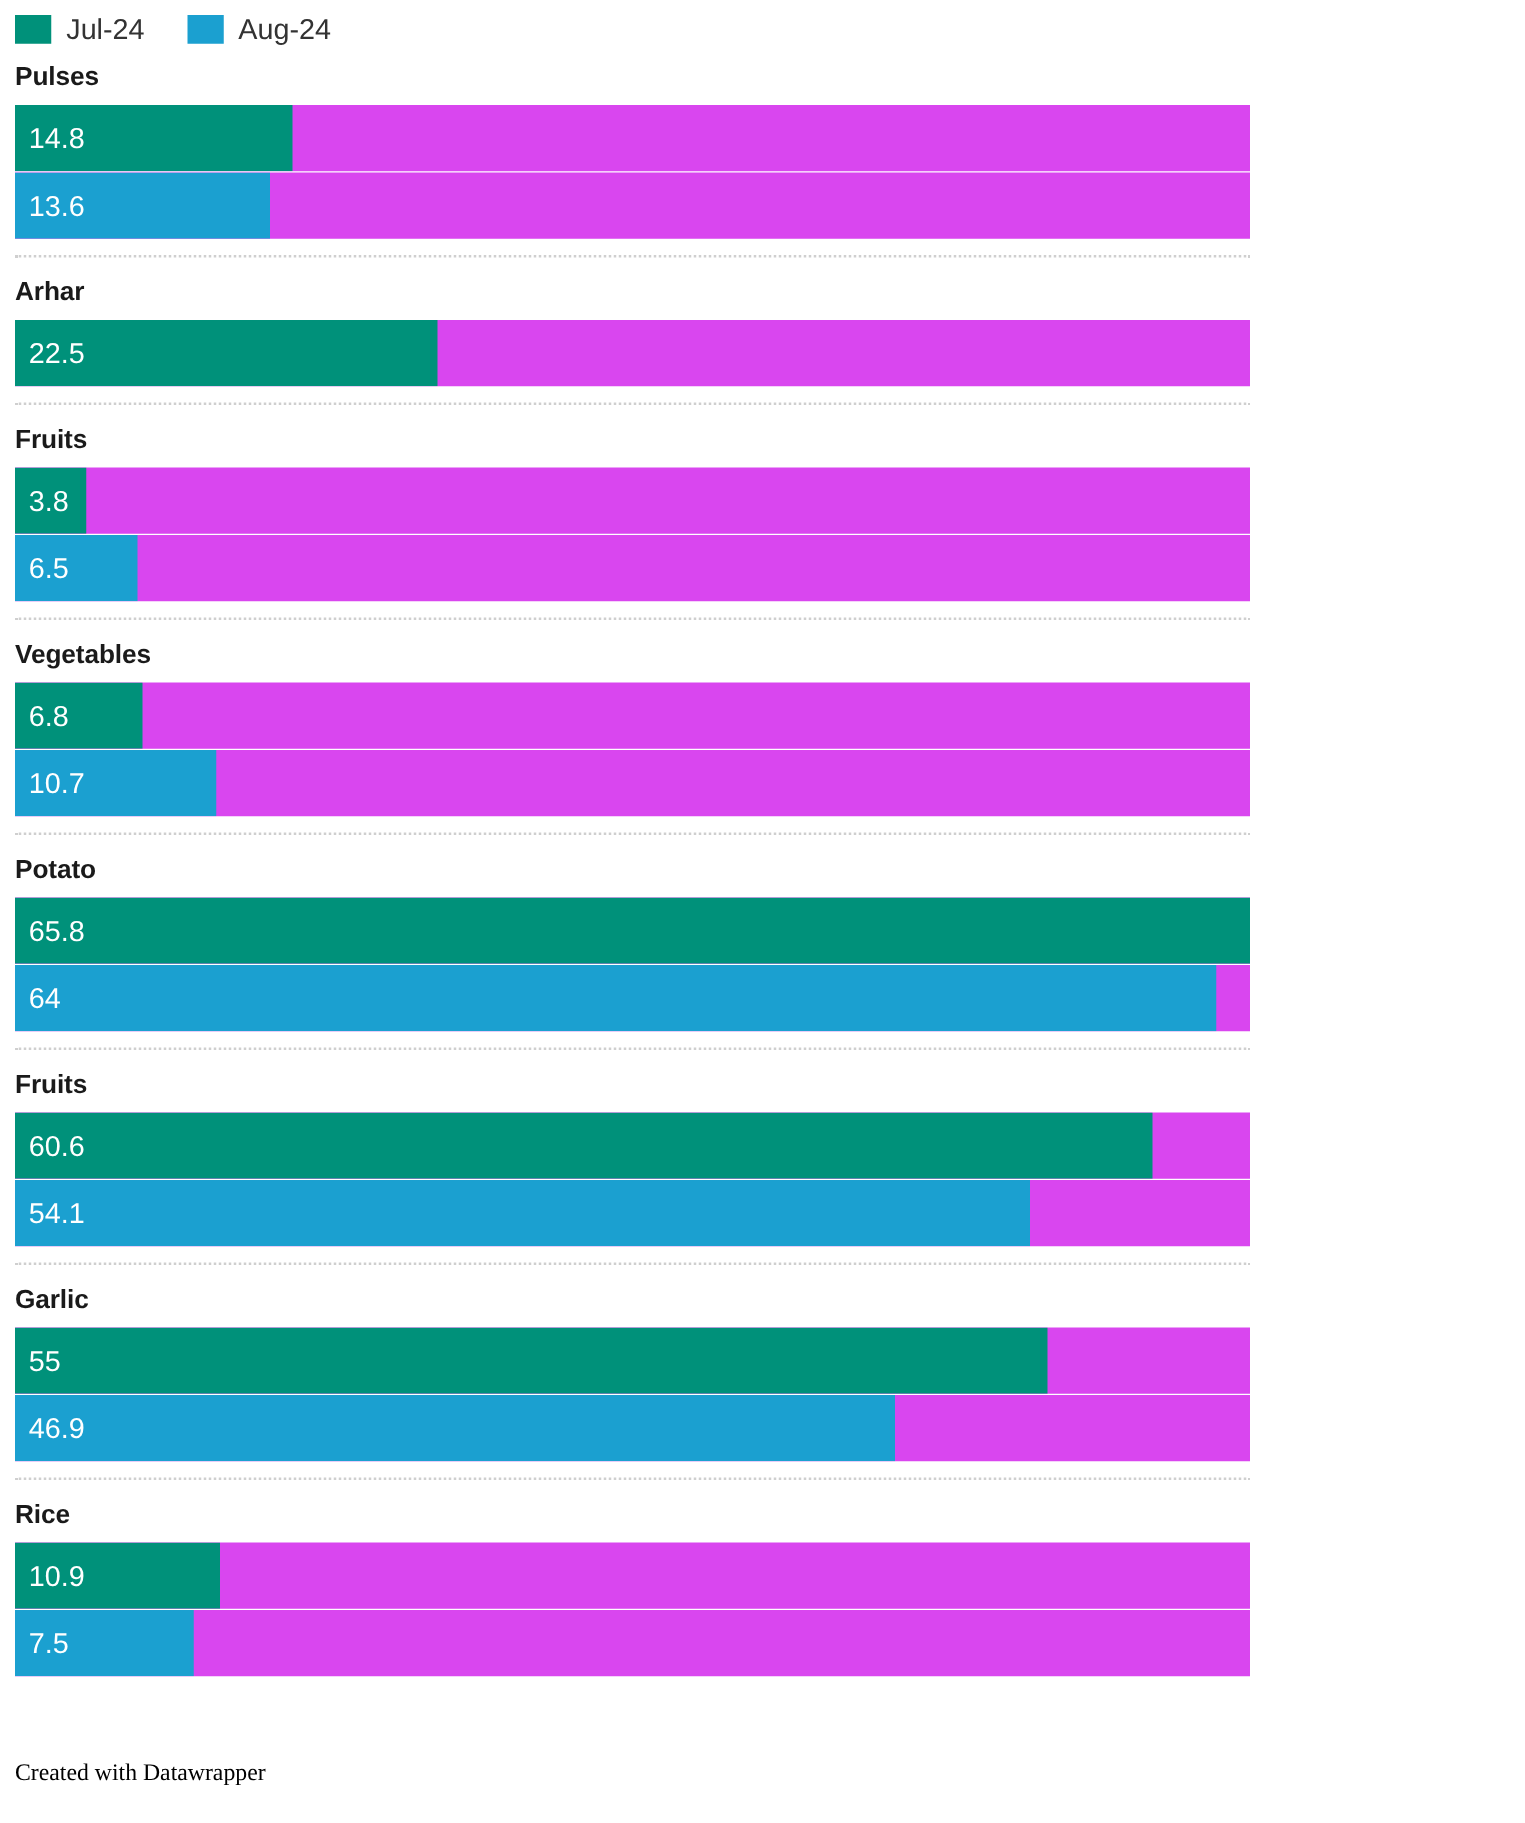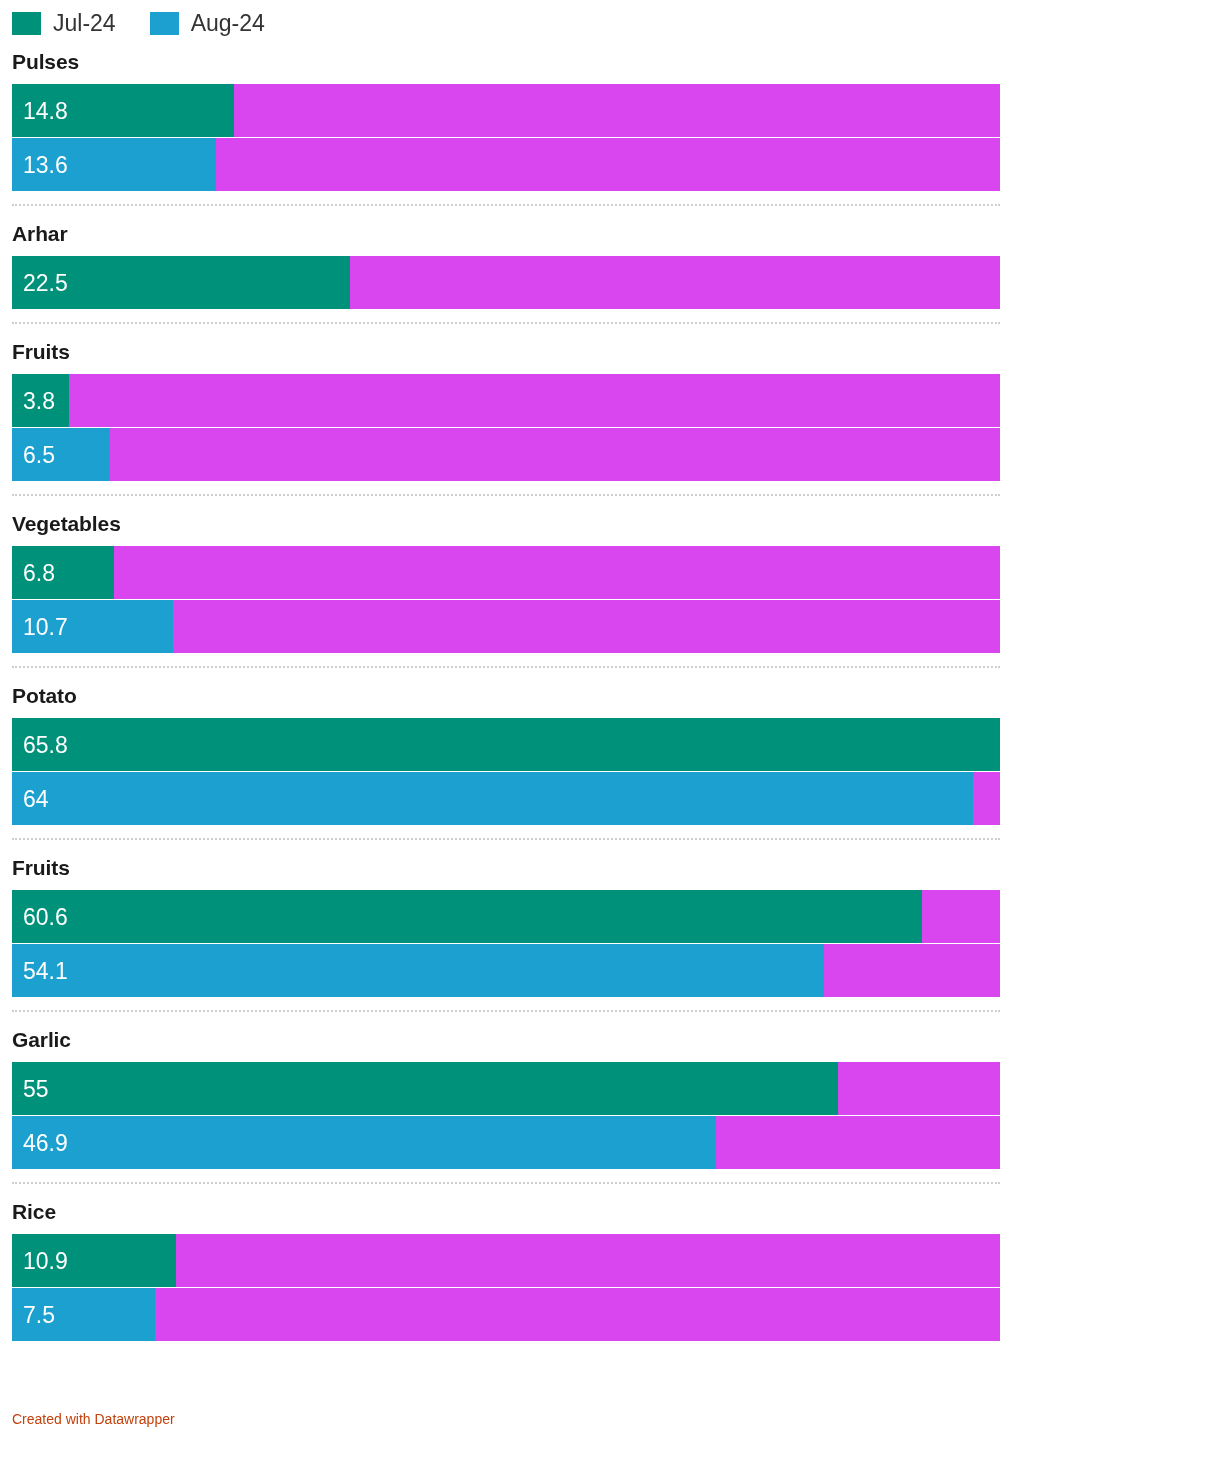--- a/index.html
+++ b/index.html
@@ -103,23 +103,24 @@
     height: 0;
     border-top: 2px dotted #cfcfcf;
     margin: 13px 12px 0 12px;
   }
 
   
   .footer {
     position: absolute;
     left: 12px;
     bottom: 28px;
-    font-size: 14px;
-    color: #c2410c;
+    font-size: 19px;
+    color: #000000;
     line-height: 22px;
+    font-family: Liberation Serif, serif;
   }
 </style>
 </head>
 <body>
 
 <div id="chart-root">
 
   <div class="legend" id="legend">
       <div class="legend-item">
         <span class="legend-swatch" style="background: rgb(0, 145, 122);"></span>

